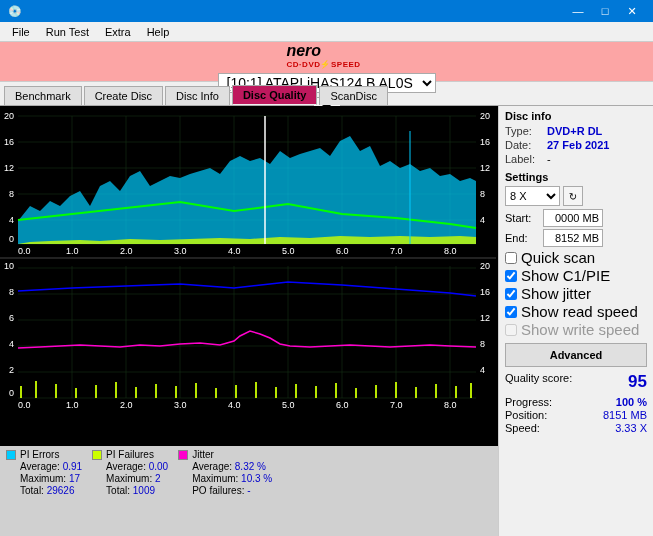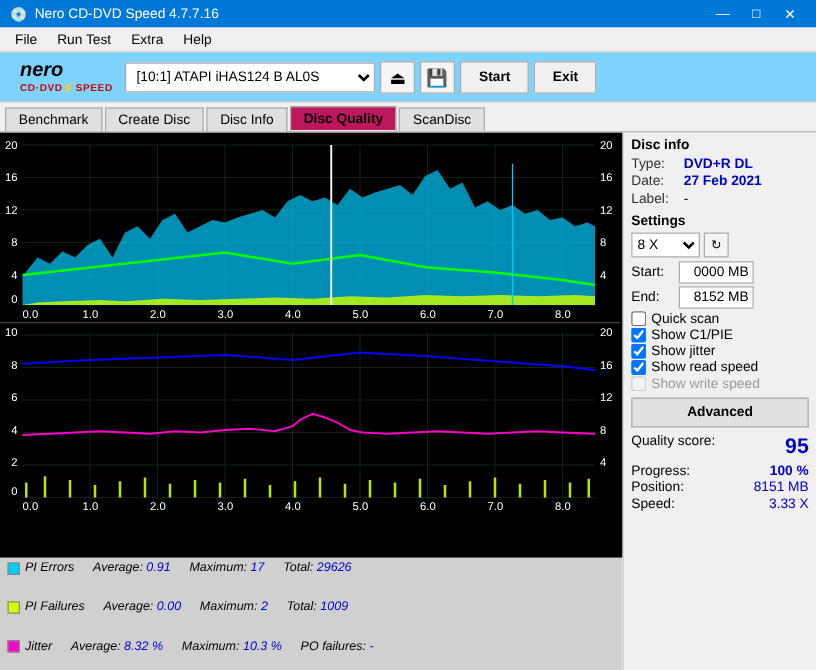--- a/index.html
+++ b/index.html
@@ -9,25 +9,25 @@
     .title-bar { background: #0078d7; color: white; height: 22px; display: flex; align-items: center; padding: 0 8px; justify-content: space-between; }
     .title-bar-left { display: flex; align-items: center; gap: 6px; font-size: 11px; }
     .title-bar-right { display: flex; gap: 1px; }
     .title-btn { width: 26px; height: 18px; background: transparent; border: none; color: white; font-size: 11px; cursor: pointer; display: flex; align-items: center; justify-content: center; }
 
     
     .menu-bar { background: #f0f0f0; height: 20px; display: flex; align-items: center; padding: 0 4px; border-bottom: 1px solid #ccc; }
     .menu-item { padding: 2px 8px; font-size: 11px; cursor: pointer; }
 
     
-    .toolbar { background: #7dd3fc; height: 40px; display: flex; align-items: center; padding: 0 16px; gap: 4px; border-bottom: 1px solid #ccc; }
+    .toolbar { background: #fca5a5; height: 40px; display: flex; align-items: center; padding: 0 0; gap: 4px; border-bottom: 1px solid #ccc; flex-direction: column; }
     .logo-area { display: flex; flex-direction: column; margin-right: 6px; }
     .logo-nero { font-size: 16px; font-weight: bold; color: #000; font-style: italic; }
     .logo-sub { font-size: 8px; color: #cc0000; font-weight: bold; letter-spacing: 0.5px; }
-    .drive-select { height: 24px; font-size: 11px; padding: 0 4px; border: 1px solid #aaa; background: white; min-width: 200px; }
+    .drive-select { height: 24px; font-size: 14px; padding: 0 4px; border: 1px solid #aaa; background: white; min-width: 200px; }
     .toolbar-btn { width: 28px; height: 26px; border: 1px solid #aaa; background: #f5f5f5; cursor: pointer; display: flex; align-items: center; justify-content: center; font-size: 14px; }
     .start-btn { height: 26px; padding: 0 14px; background: #f0f0f0; border: 1px solid #aaa; cursor: pointer; font-size: 11px; font-weight: bold; }
 
     
     .tabs { background: #f0f0f0; height: 24px; display: flex; align-items: flex-end; padding: 0 4px; border-bottom: 1px solid #aaa; }
     .tab { padding: 3px 10px; font-size: 11px; cursor: pointer; border: 1px solid #aaa; border-bottom: none; background: #e0e0e0; margin-right: 2px; }
     .tab.active { background: #be185d; border-bottom: 1px solid #f0f0f0; font-weight: bold; }
 
     
     .main-content { display: flex; height: calc(536px - 22px - 20px - 40px - 24px); }
@@ -49,46 +49,45 @@
     .settings-row { display: flex; align-items: center; margin-bottom: 3px; gap: 3px; }
     .speed-select { height: 20px; font-size: 11px; border: 1px solid #aaa; background: white; width: 55px; }
     .refresh-btn { width: 20px; height: 20px; border: 1px solid #aaa; background: #f5f5f5; cursor: pointer; font-size: 10px; display: flex; align-items: center; justify-content: center; }
 
     .input-row { display: flex; align-items: center; margin-bottom: 2px; }
     .input-label { width: 38px; }
     .input-field { width: 60px; height: 18px; font-size: 11px; border: 1px solid #aaa; padding: 0 3px; text-align: right; background: white; }
 
     .checkbox-row { display: flex; align-items: center; margin-bottom: 1px; gap: 4px; }
     .checkbox-row input[type=checkbox] { width: 12px; height: 12px; }
-    .checkbox-label { font-size: 11px; }
+    .checkbox-label { font-size: 15px; }
     .checkbox-label.disabled { color: #999; }
 
     .advanced-btn { width: 100%; height: 24px; background: #e0e0e0; border: 1px solid #aaa; cursor: pointer; font-size: 11px; margin-top: 4px; font-weight: bold; }
 
     .quality-row { display: flex; justify-content: space-between; margin-top: 5px; align-items: flex-start; }
     .quality-label { font-size: 11px; }
     .quality-value { font-weight: bold; font-size: 17px; color: #0000cc; }
 
     .progress-section { margin-top: 4px; }
     .prog-row { display: flex; justify-content: space-between; margin-bottom: 1px; }
 
     
     .legend-area { background: #d0d0d0; padding: 3px 6px; display: flex; gap: 10px; flex-wrap: wrap; align-items: flex-start; }
-    .legend-col { display: flex; flex-direction: row; gap: 1px; font-style: italic; }
+    .legend-col { display: flex; flex-direction: column; gap: 1px; }
     .legend-item { display: flex; align-items: center; gap: 4px; font-size: 10px; }
     .legend-color { width: 10px; height: 10px; border: 1px solid #888; }
     .legend-stat { font-size: 10px; margin-left: 14px; }
   </style>
 </head>
 <body>
 
 <div class="title-bar">
   <div class="title-bar-left">
     <span>💿</span>
-    <span>Nero CD-DVD Speed 4.7.7.16</span>
   </div>
   <div class="title-bar-right">
     <button class="title-btn">—</button>
     <button class="title-btn">□</button>
     <button class="title-btn close">✕</button>
   </div>
 </div>
 
 <div class="menu-bar">
   <span class="menu-item">File</span>

